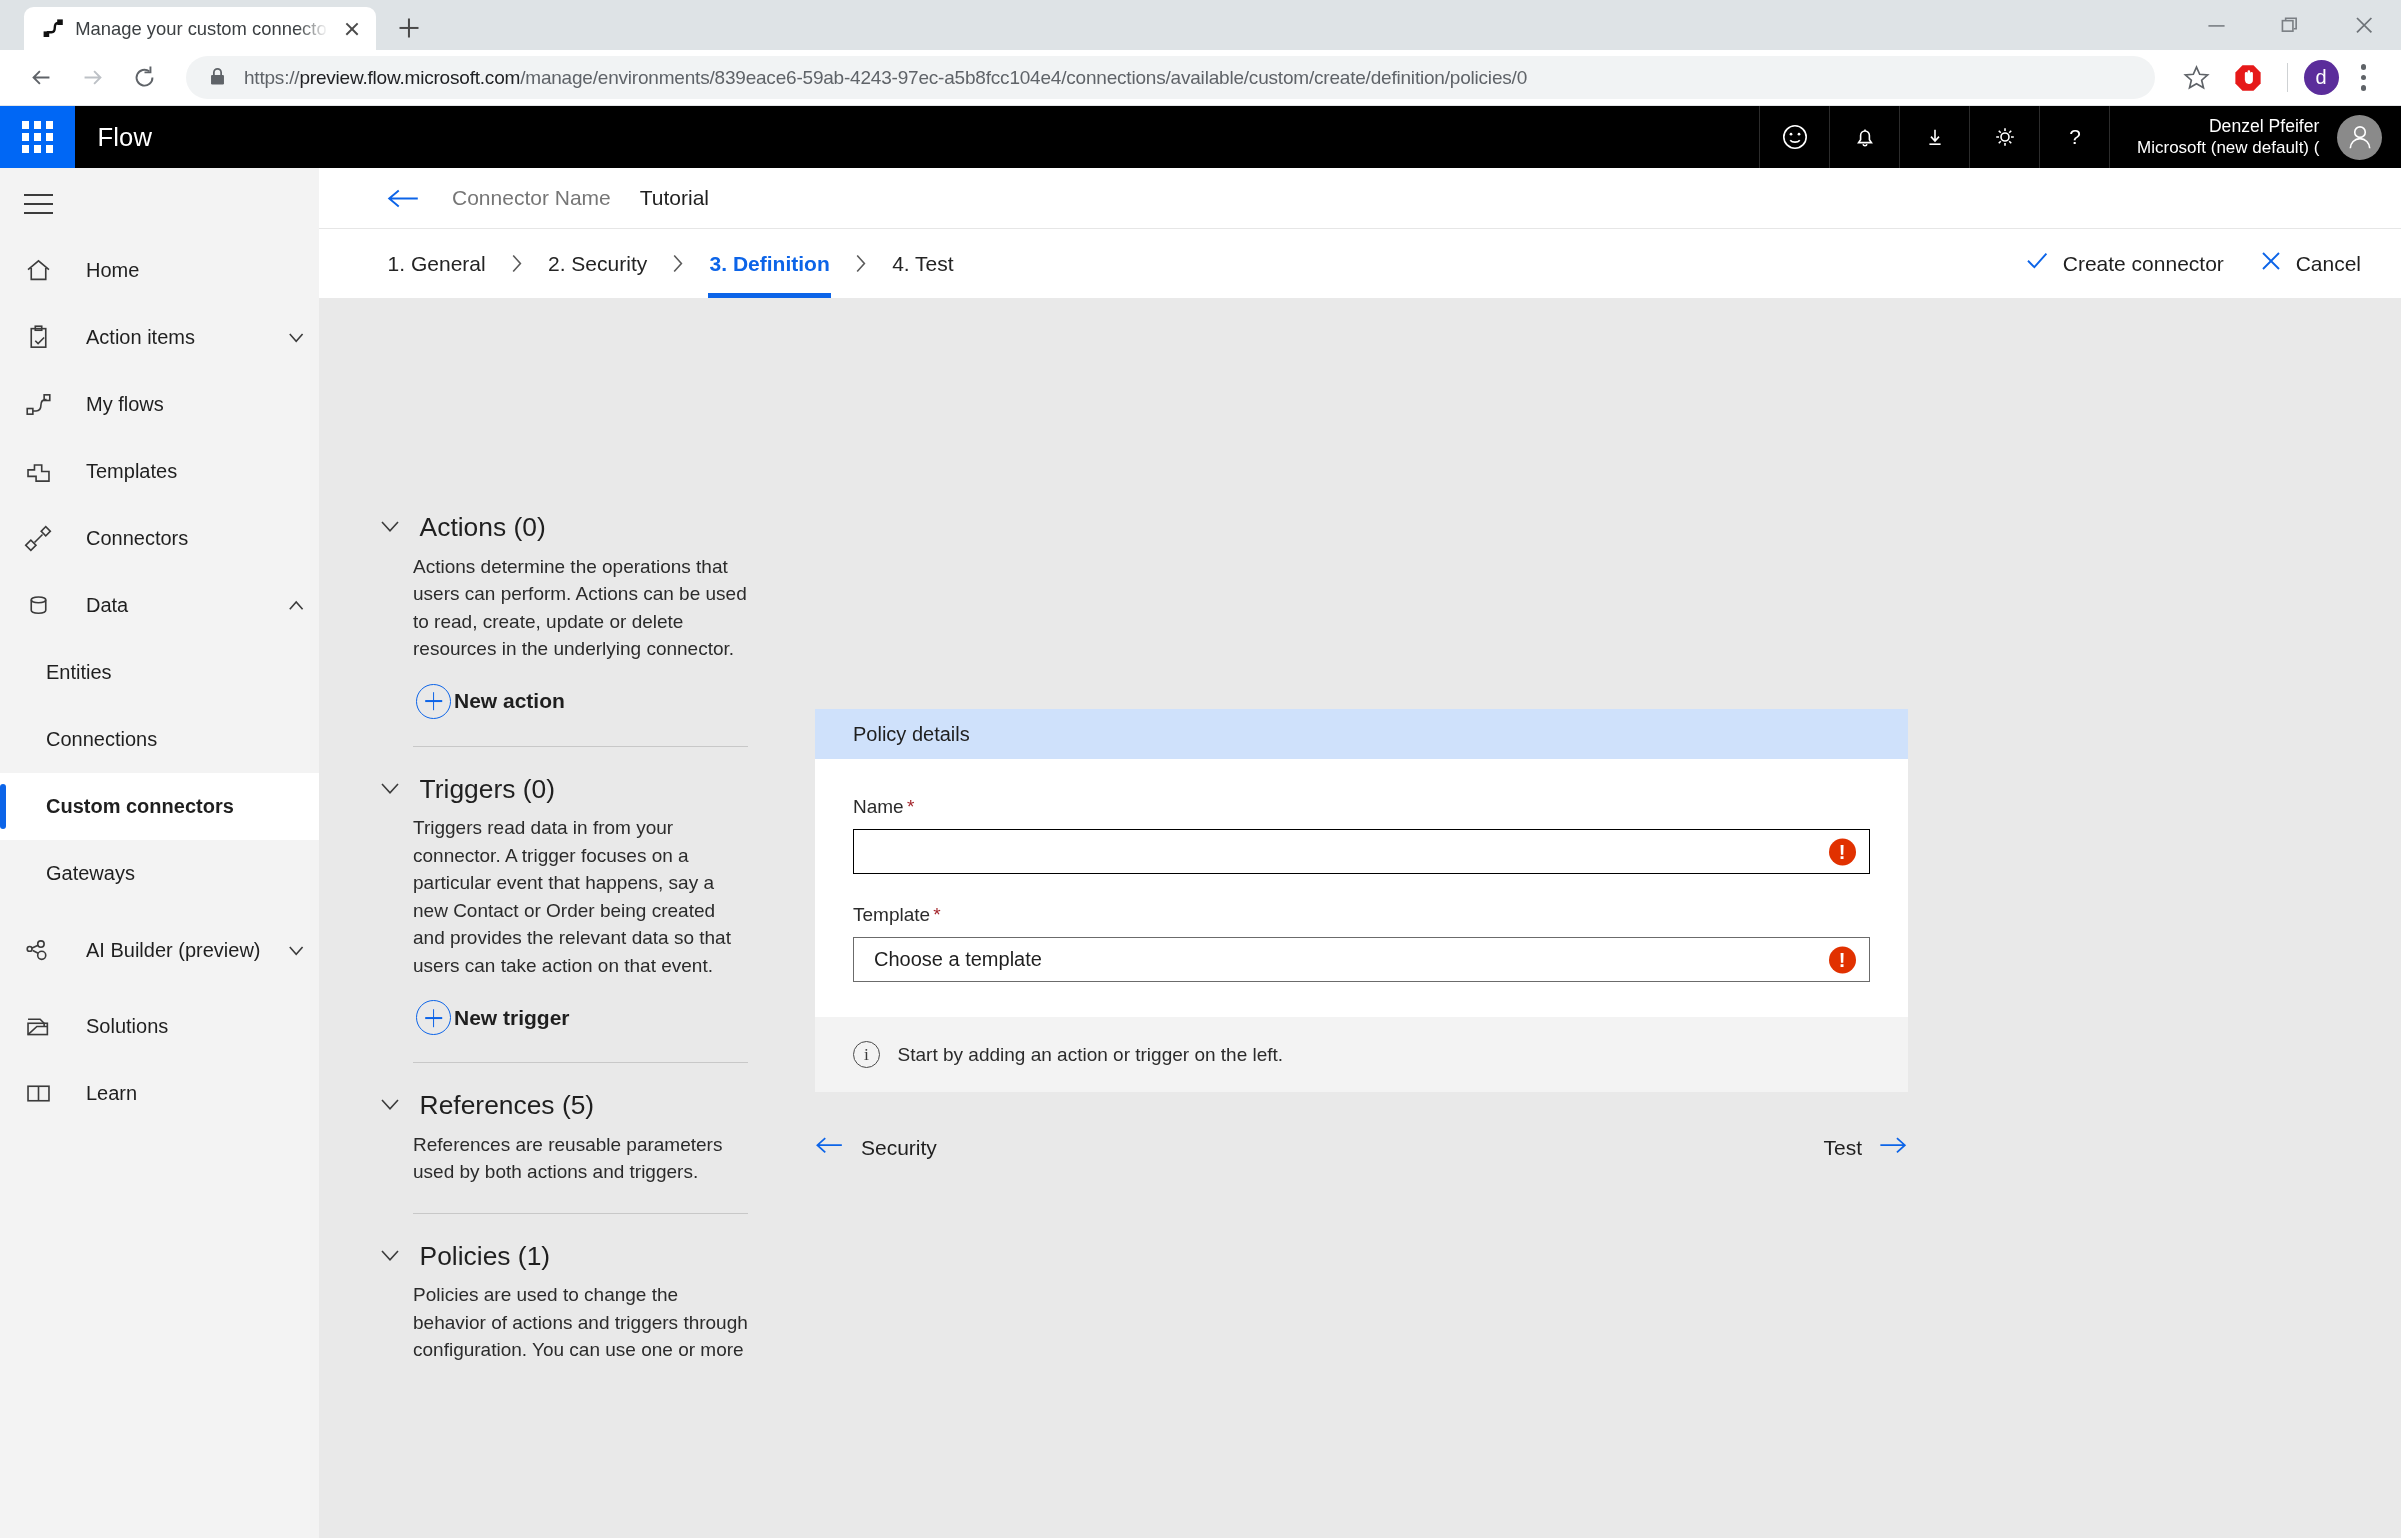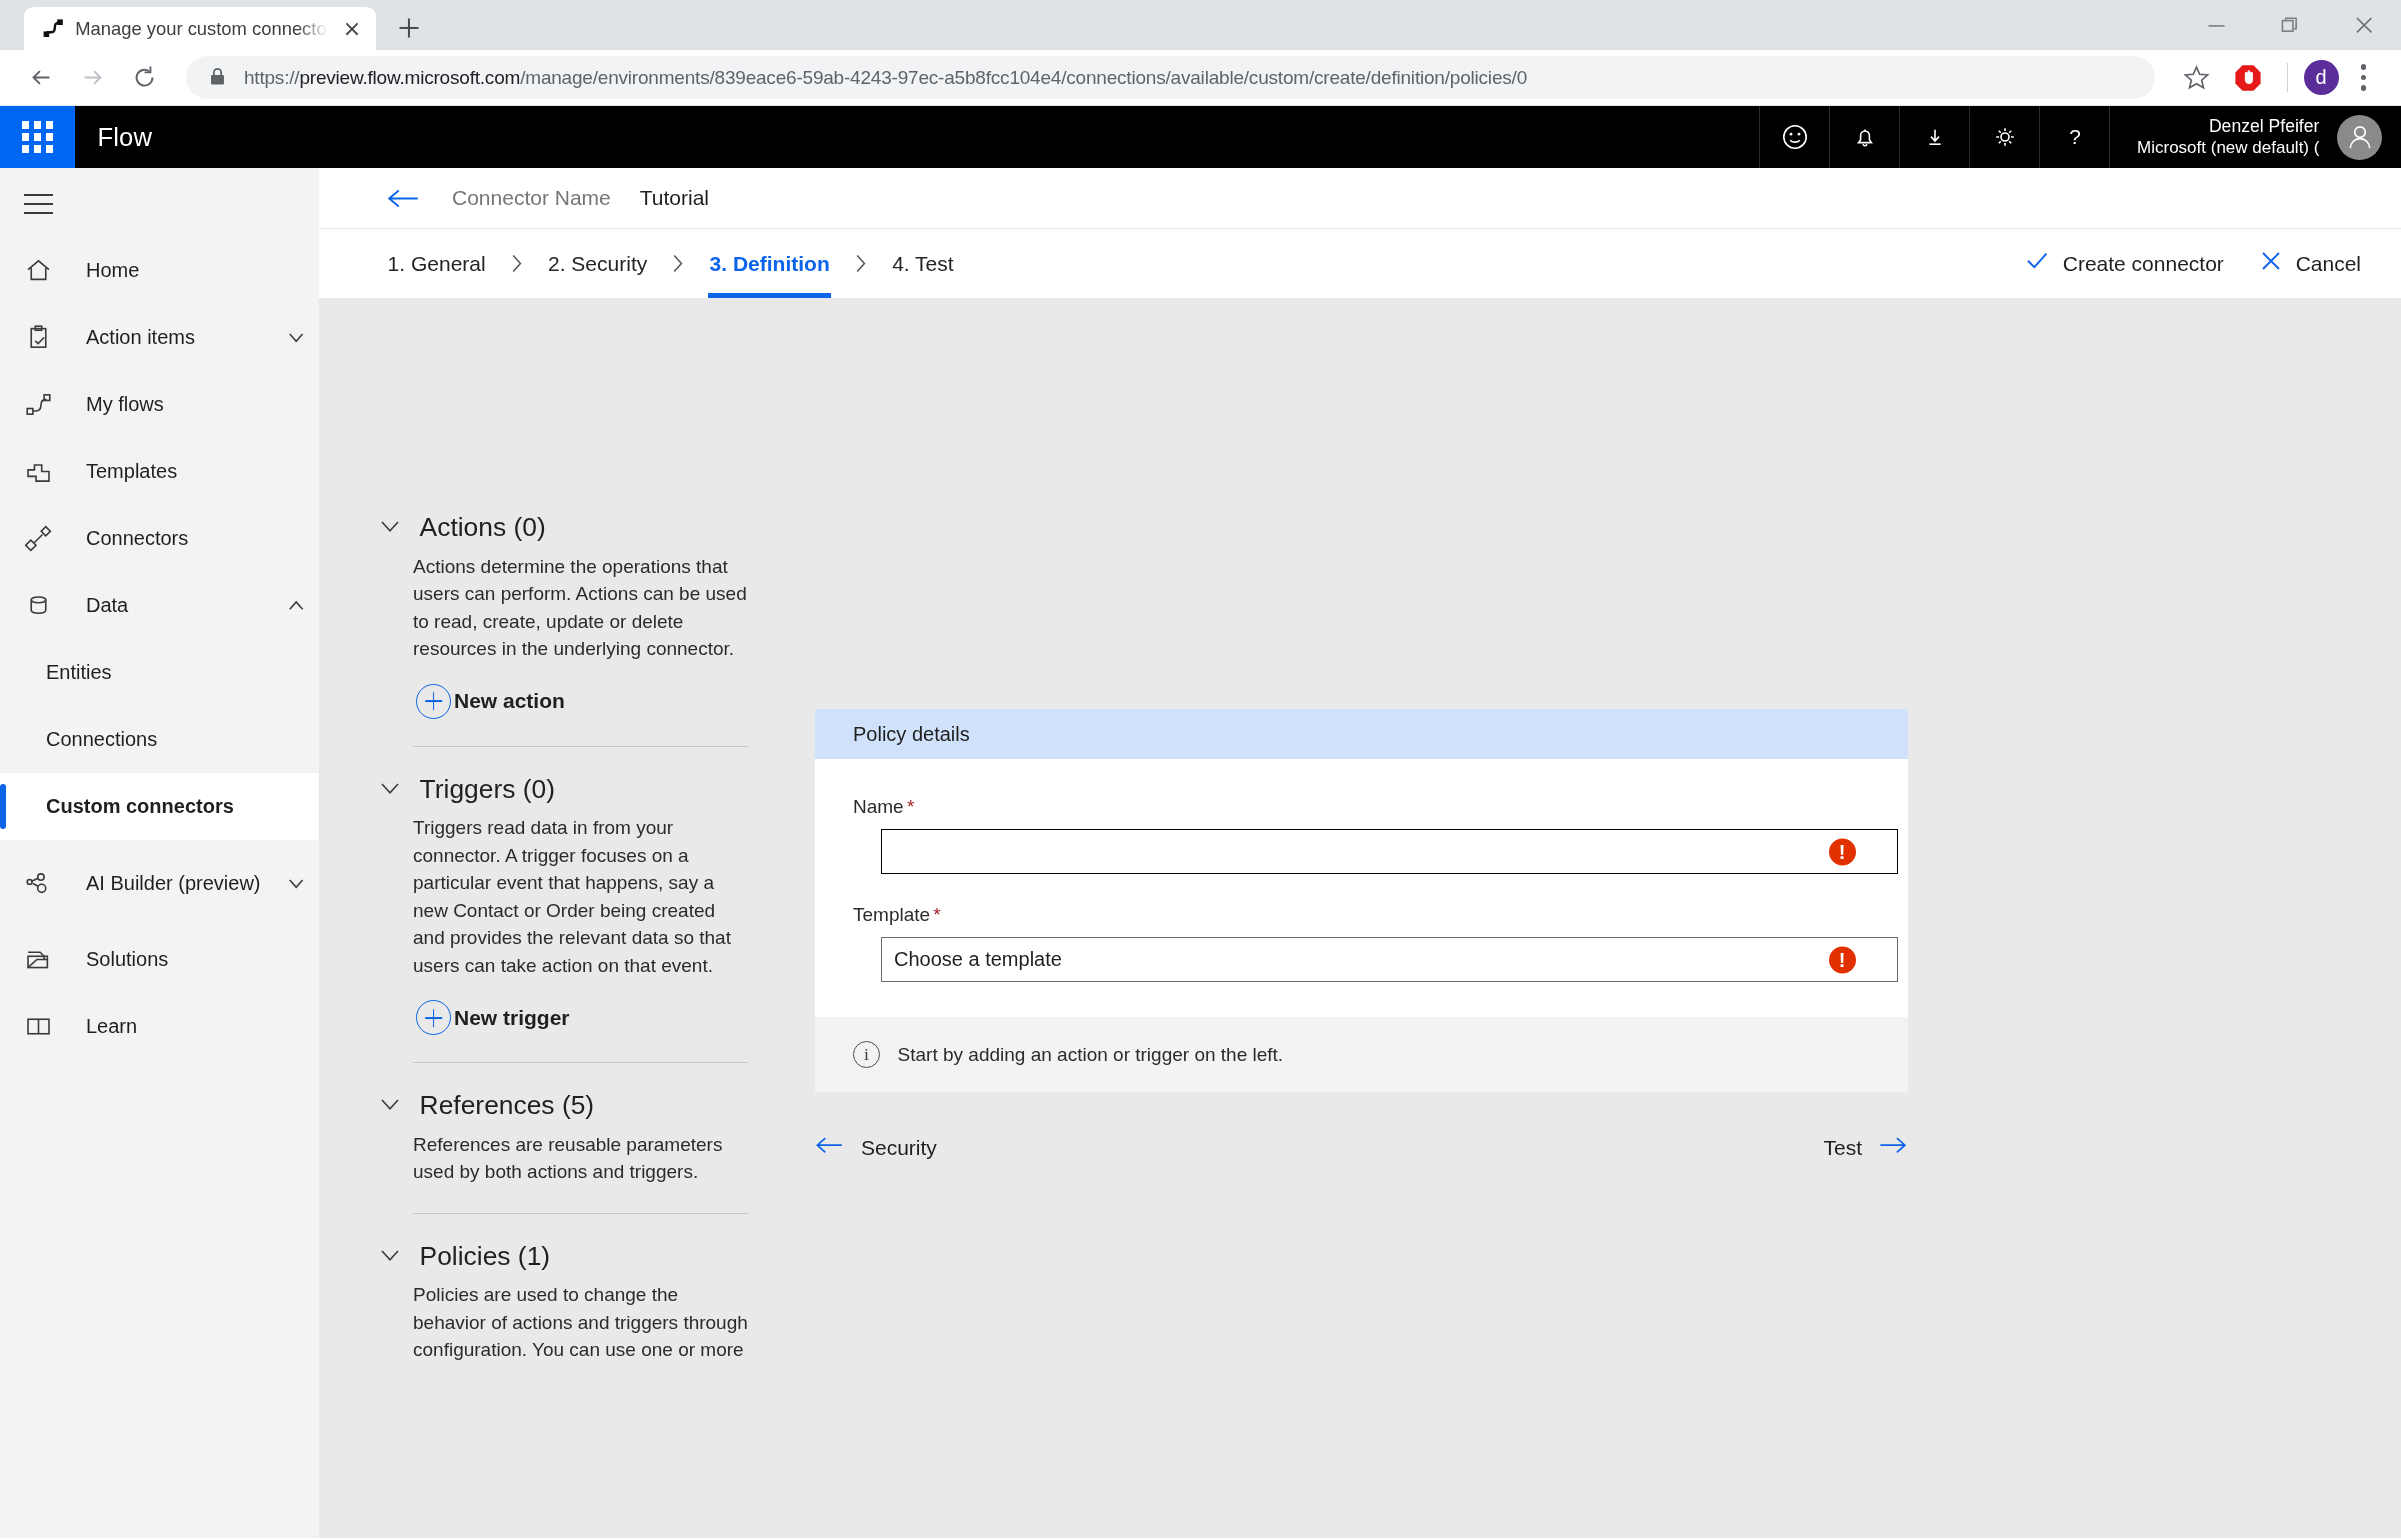--- a/index.html
+++ b/index.html
@@ -163,23 +163,22 @@
   .right-pane { flex: 1; padding: 35px 0 0 0; min-width: 0; }
   .card { width: 1093px; }
   .card-head { background: #cfe1fb; height: 50px; display: flex; align-items: center; padding-left: 38px; }
   .card-head-title { font-size: 20px; color: #1f1f1f; }
   .card-body { background: #ffffff; padding: 37px 38px 35px 38px; }
   .field-label { font-size: 19px; color: #2b2b2b; margin-bottom: 11.2px; }
   .req { color: #a4262c; margin-left: 3.2px; }
   .inputwrap { position: relative; }
   .txtinput {
     width: 100%; height: 45px; border: 1.6px solid #000; background: #fff;
-    font-size: 20px; color: #1f1f1f; padding: 0 56px 0 12px;
+    font-size: 20px; color: #1f1f1f; padding: 0 56px 0 20px;
     font-family: "Liberation Sans", sans-serif;
-    margin-left: 28px;
   }
   .txtinput.grey-border { border: 1.6px solid #6b6b6b; }
   .errbadge {
     position: absolute; right: 14.4px; top: 50%; transform: translateY(-50%);
     width: 27px; height: 27px; border-radius: 50%; background: #e13100;
     display: flex; align-items: center; justify-content: center;
     color: #fff; font-size: 20px; font-weight: bold; line-height: 1;
   }
   .field-gap { height: 30px; }
   .card-note {
@@ -431,20 +430,23 @@
     </div>
 
     <div class="nav-item sub">
       <span class="lbl">Entities</span>
     </div>
     <div class="nav-item sub">
       <span class="lbl">Connections</span>
     </div>
     <div class="nav-item sub selected">
       <span class="lbl">Custom connectors</span>
+    </div>
+    <div class="nav-item sub">
+      <span class="lbl">Gateways</span>
     </div>
 
     <div class="nav-item tall">
       <span class="ico">
         <svg width="29" height="29" viewBox="0 0 36 36">
           <circle cx="7" cy="16" r="3" fill="none" stroke="#3b3b3b" stroke-width="2"></circle>
           <circle cx="21" cy="10" r="4" fill="none" stroke="#3b3b3b" stroke-width="2"></circle>
           <circle cx="22" cy="24" r="5" fill="none" stroke="#3b3b3b" stroke-width="2"></circle>
           <path d="M10 15 L17.5 11.5 M11 18 L17.5 21.5" stroke="#3b3b3b" stroke-width="2"></path>
         </svg>

